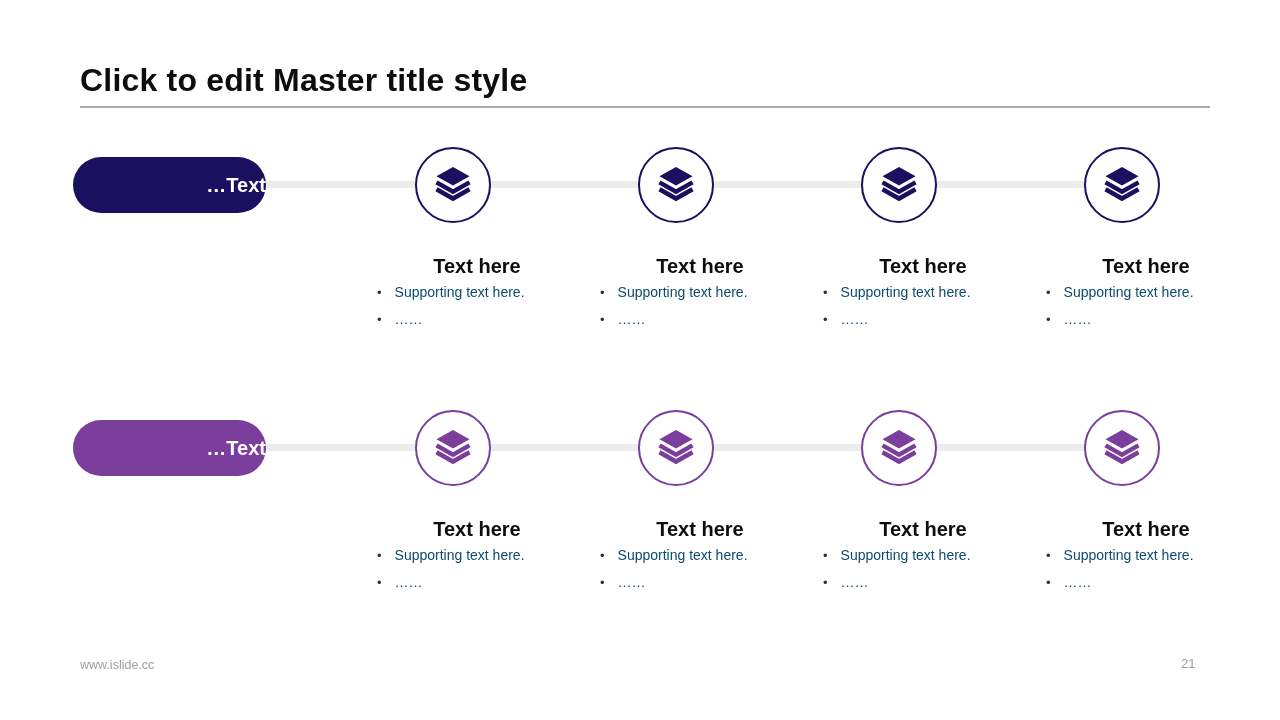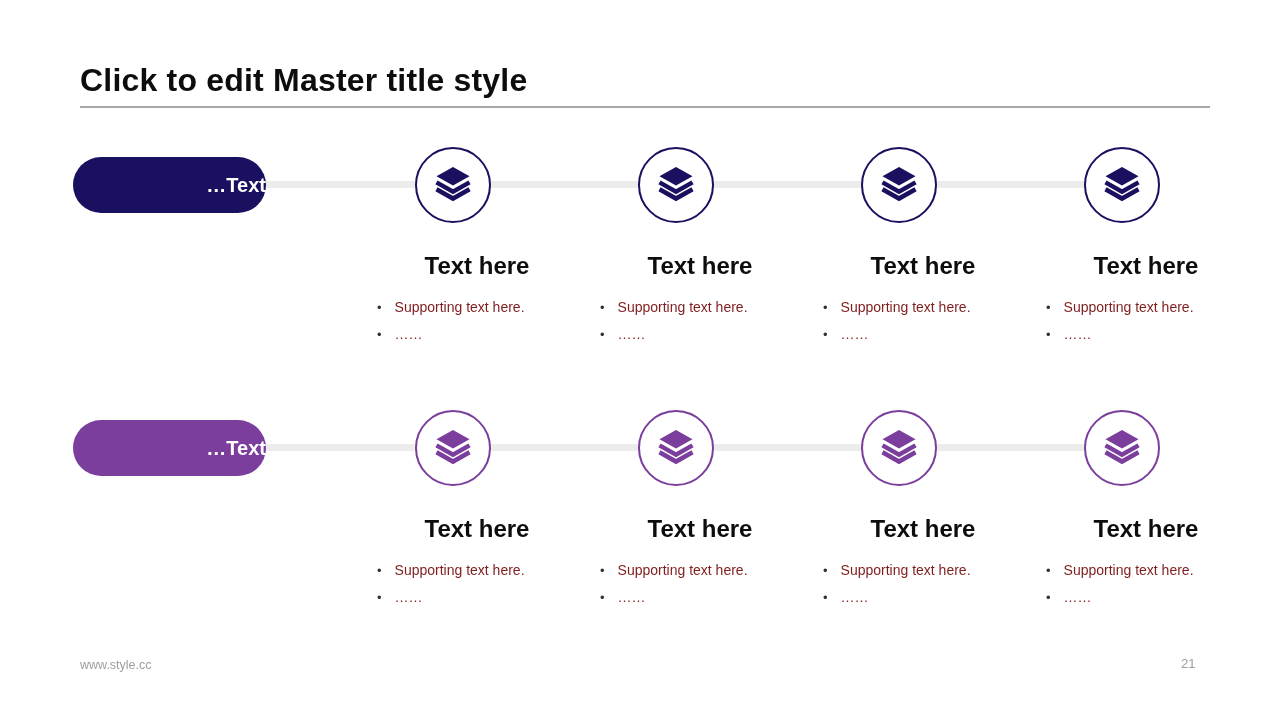--- a/index.html
+++ b/index.html
@@ -55,26 +55,26 @@
   .col-4{left:1010px;}
   .circle{
     width:76px;height:76px;border-radius:50%;
     background:#fff;border:2.5px solid currentColor;
     display:flex;align-items:center;justify-content:center;
   }
   .row1 .col, .row1 .circle{color:var(--navy);}
   .row2 .col, .row2 .circle{color:var(--purple);}
   .circle svg{display:block;}
   .col h3{
-    margin-top:30px;font-size:24px;line-height:26px;
+    margin-top:30px;font-size:20px;line-height:26px;
     font-weight:bold;color:var(--text);text-align:right;margin-left:48px;
   }
   .bullets{
-    margin-top:15px;width:100%;padding-left:36px;
-    color:#7f1d1d;
+    width:100%;padding-left:36px;
+    color:#0c4a6e;
   }
   .bullet-line{
     display:flex;align-items:baseline;gap:13px;
     font-size:14px;line-height:27px;white-space:nowrap;
   }
   .bullet-line::before{
     content:"\2022";
     font-size:13px;color:#333;flex:0 0 auto;
   }
   .footer-url{
@@ -253,16 +253,16 @@
         <div class="bullet-line">
             <span>Supporting text here.</span>
           </div>
         <div class="bullet-line">
             <span>……</span>
           </div>
       </div>
     </div>
   </section>
 
-  <div class="footer-url">www.style.cc</div>
+  <div class="footer-url">www.islide.cc</div>
   <div class="page-number">21</div>
 
 </div>
 
 </body></html>

